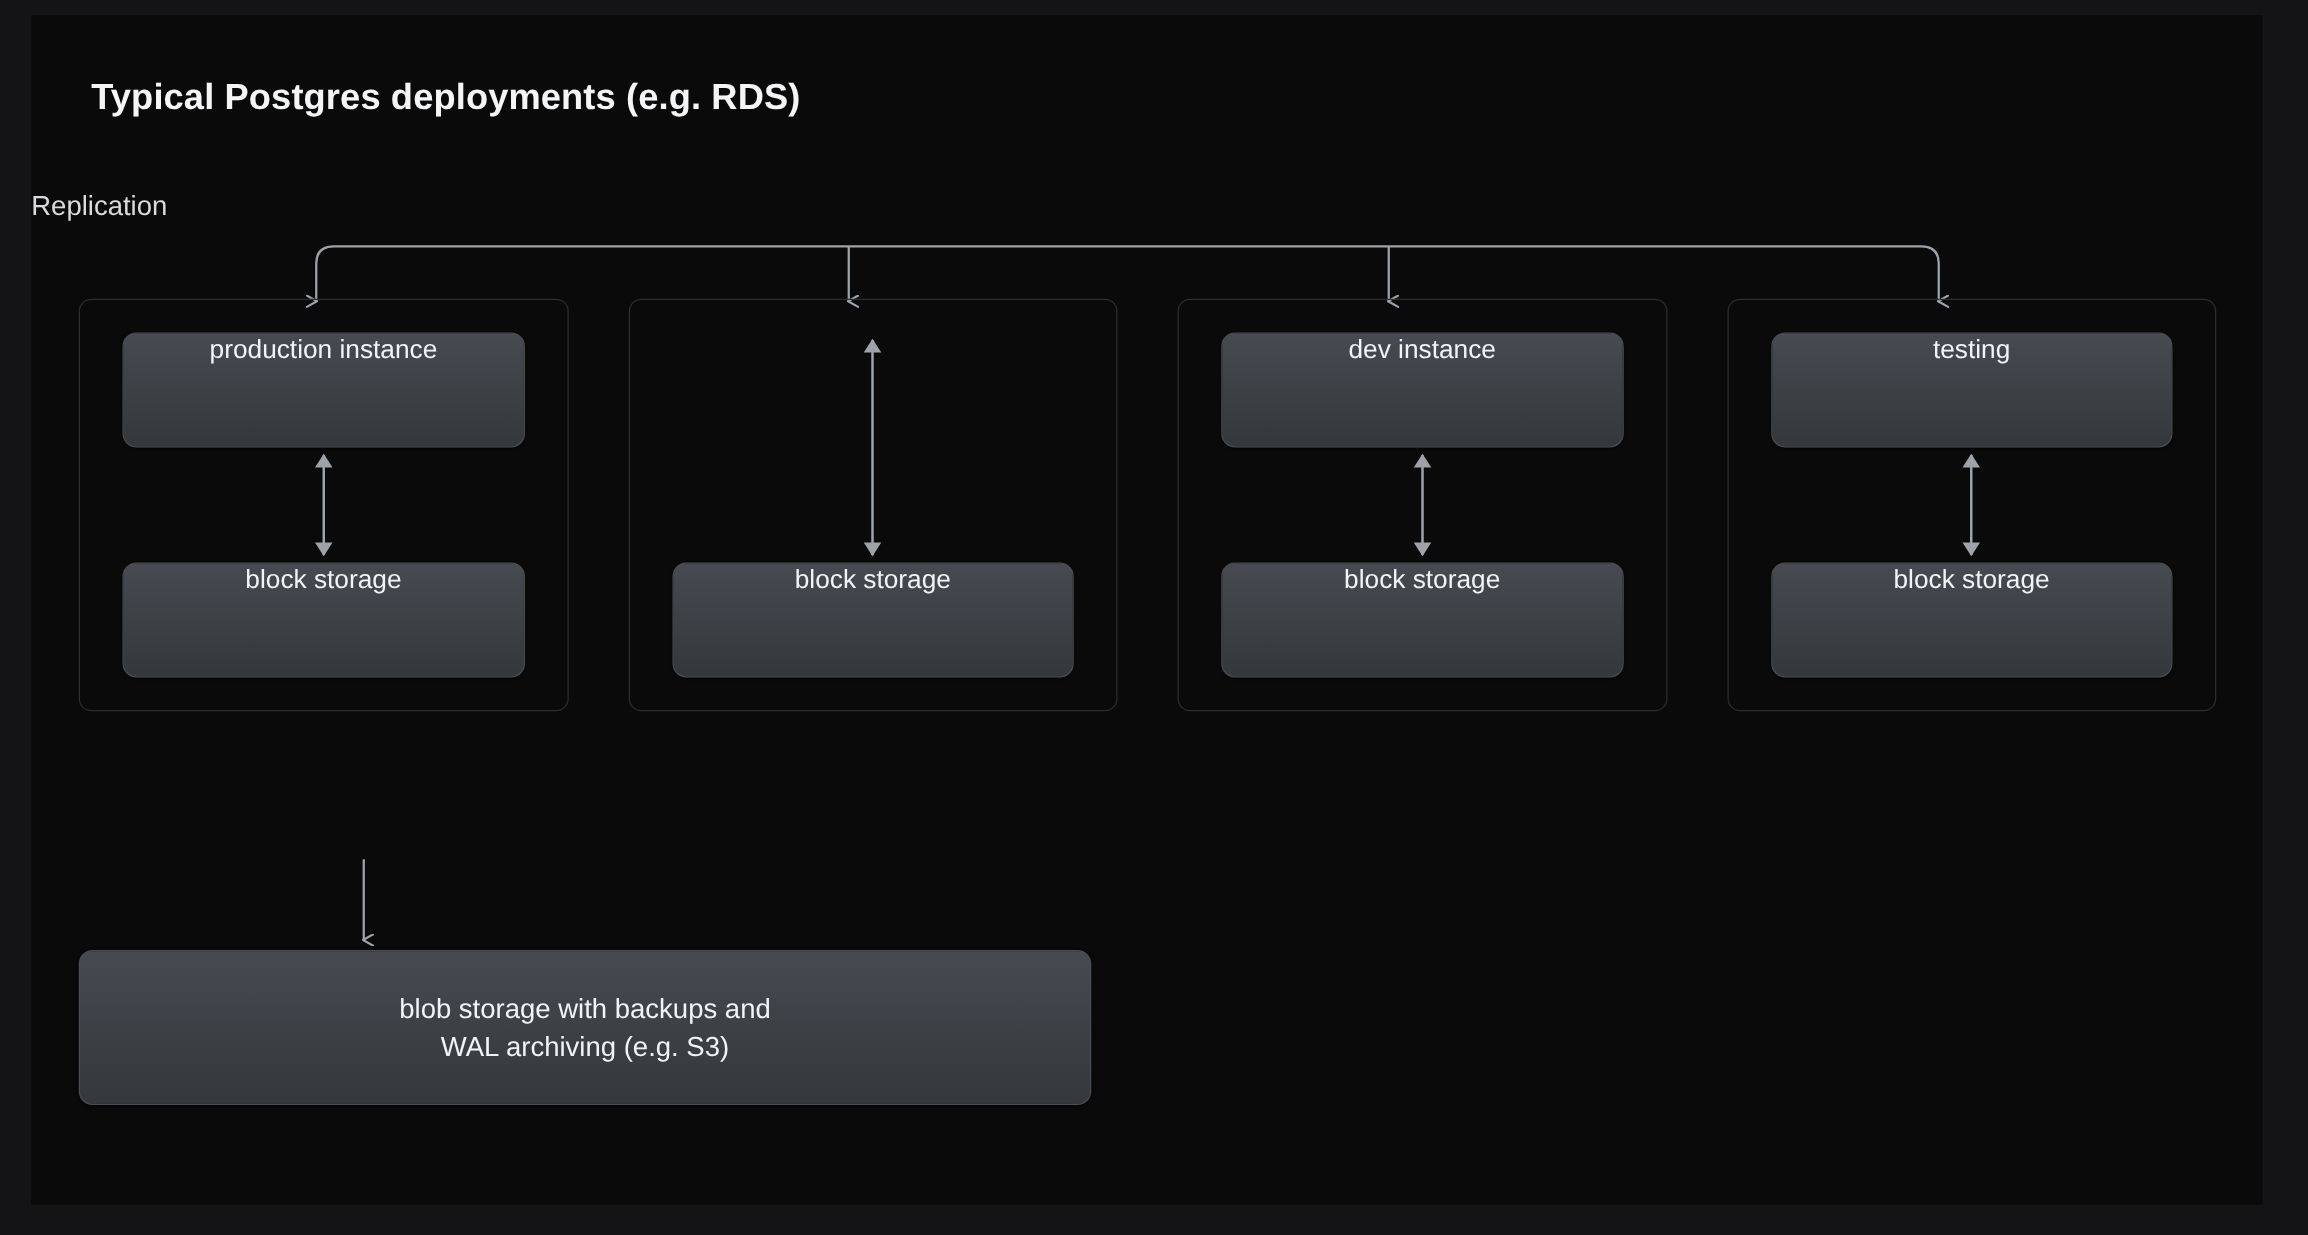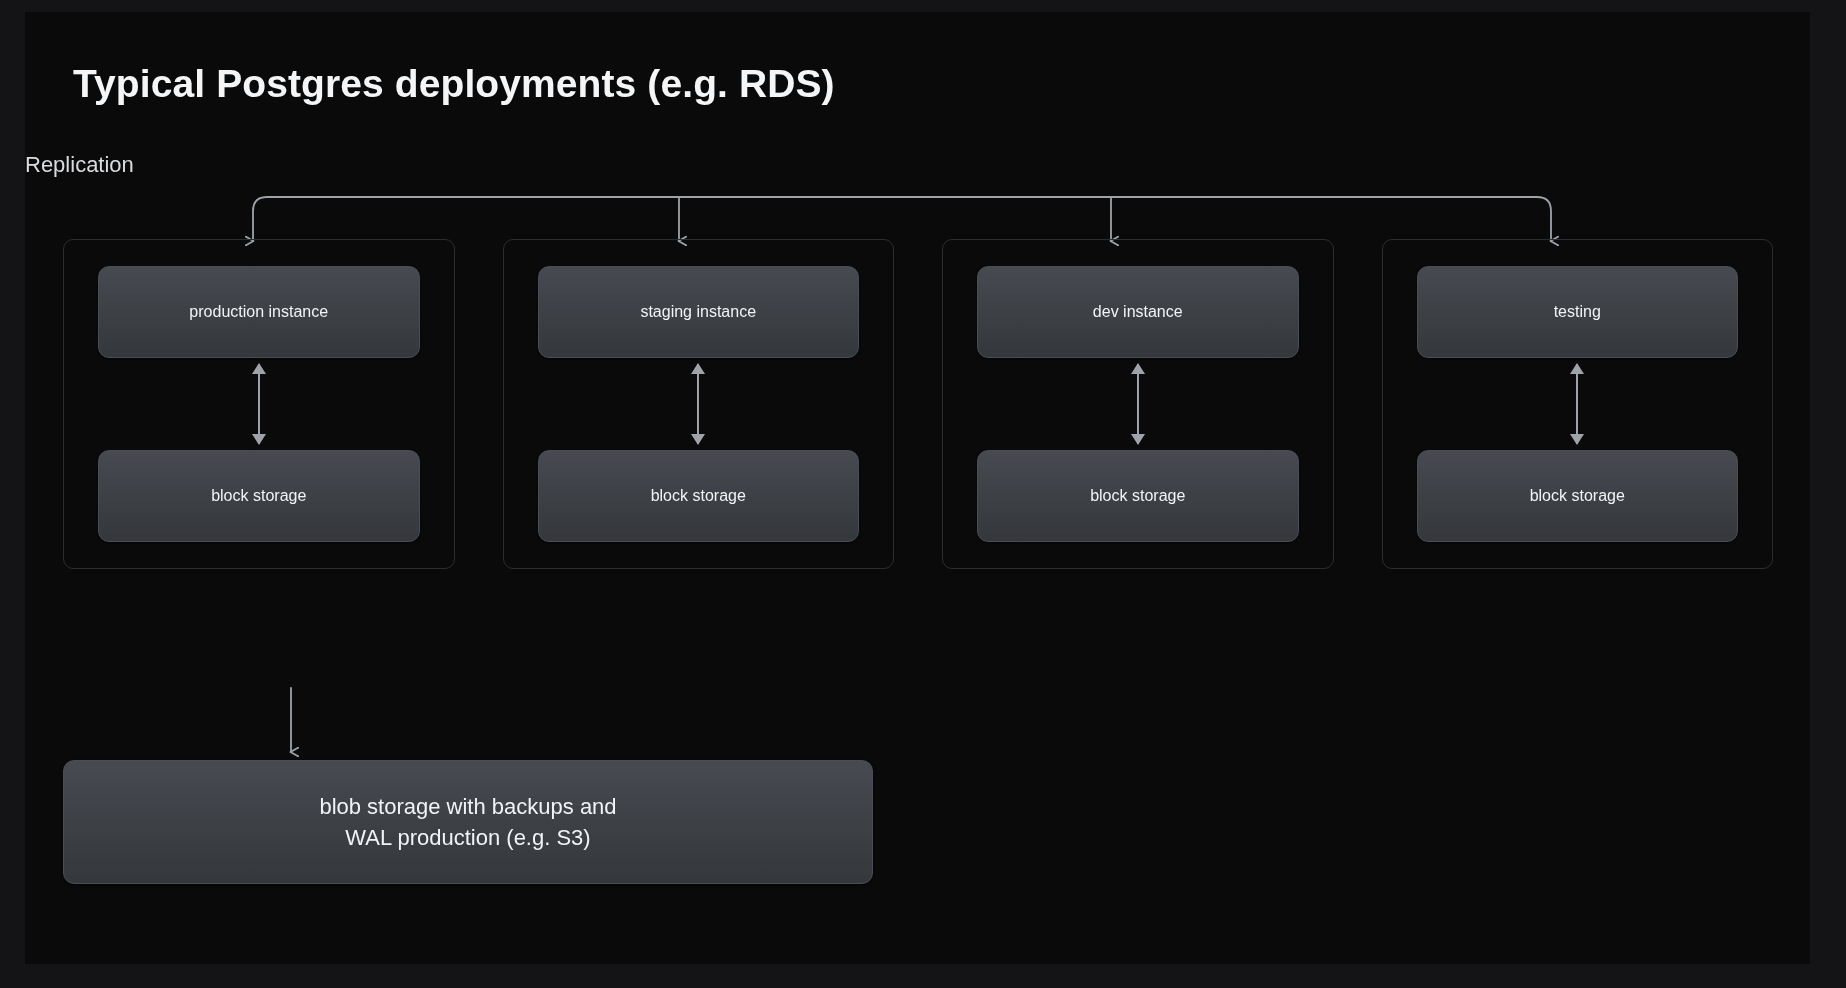--- a/index.html
+++ b/index.html
@@ -27,21 +27,21 @@
     width: 1785px;
     height: 952px;
     background: #0a0a0b;
   }
 
   
   #diagram-title {
     position: absolute;
     left: 48px;
     top: 50px;
-    font-size: 39px;
+    font-size: 29px;
     font-weight: bold;
     color: #f4f5f6;
     letter-spacing: 0.1px;
     white-space: nowrap;
   }
 
   
   #replication-label {
     position: absolute;
     left: 0;
@@ -85,25 +85,24 @@
     justify-content: space-between;
     height: 330px;
   }
 
   .node-box {
     height: 92px;
     border-radius: 11px;
     border: 1px solid #4a4d53;
     background: linear-gradient(180deg, #474a50 0%, #3e4146 45%, #34373c 100%);
     display: flex;
-    align-items: center;
     justify-content: center;
     text-align: center;
     color: #f2f3f5;
-    font-size: 16px;
+    font-size: 21px;
     line-height: 1.25;
     box-shadow: 0 1px 2px rgba(0,0,0,0.45);
   }
 
   .link-gap {
     flex: 1 1 auto;
     position: relative;
     min-height: 72px;
   }
 
@@ -194,23 +193,20 @@
         </div>
         <div class="link-gap">
           <div class="bidir-arrow"></div>
         </div>
         <div class="node-box">
           <span>block storage</span>
         </div>
       </div>
 
       <div class="env-group">
-        <div class="node-box">
-          <span>staging instance</span>
-        </div>
         <div class="link-gap">
           <div class="bidir-arrow"></div>
         </div>
         <div class="node-box">
           <span>block storage</span>
         </div>
       </div>
 
       <div class="env-group">
         <div class="node-box">
@@ -234,18 +230,18 @@
         <div class="node-box">
           <span>block storage</span>
         </div>
       </div>
 
     </div>
 
     <div id="blob-storage-box">
       <div>
         <div>blob storage with backups and</div>
-        <div>WAL production (e.g. S3)</div>
+        <div>WAL archiving (e.g. S3)</div>
       </div>
     </div>
 
   </div>
 </div>
 
 </body></html>

